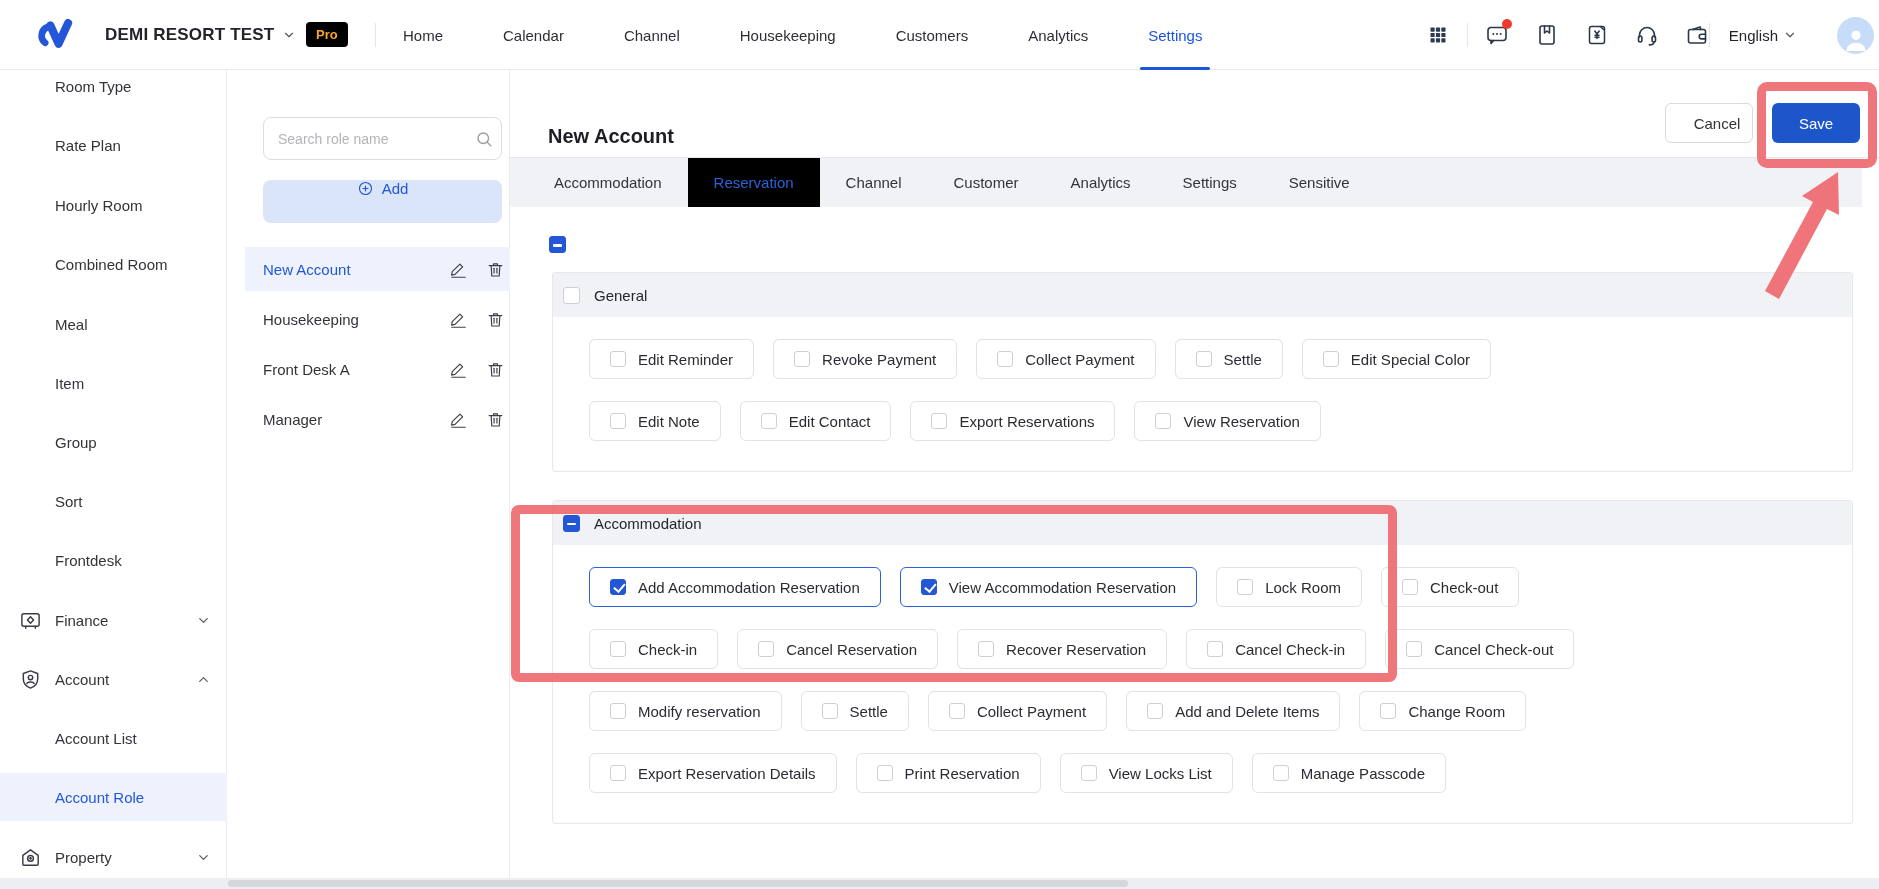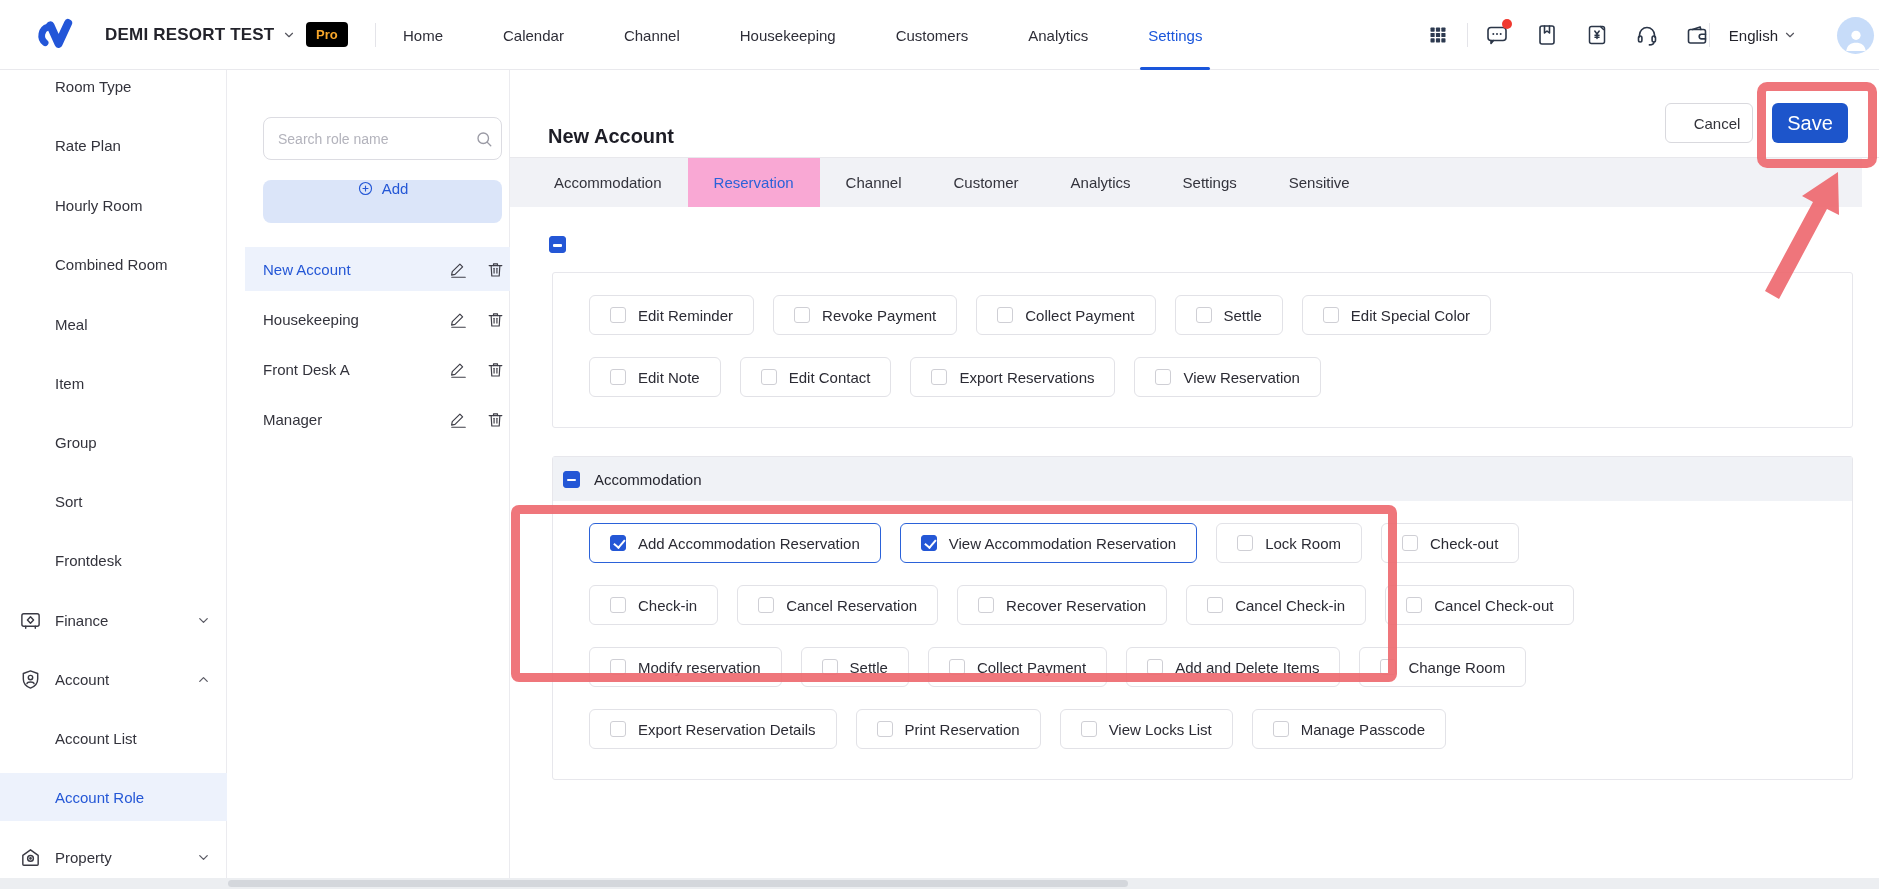--- a/index.html
+++ b/index.html
@@ -56,26 +56,26 @@
   .role-row.selected .r-name { color:#2457d6; }
   .r-act { position:absolute; width:19px; height:19px; color:#3f3f48; cursor:pointer; }
   .r-edit { right:42px; } .r-del { right:5px; }
   .r-act svg { width:100%; height:100%; }
 
   
   #main { position:absolute; left:510px; top:70px; width:1369px; height:808px; background:#fff; }
   #page-title { position:absolute; left:38px; top:55px; font-size:20px; font-weight:700; color:#1d1d26; }
   #cancel-btn { position:absolute; left:1155px; top:33px; width:88px; height:40px; background:#fff; border:1px solid #d9d9de;
                 border-radius:6px; font-size:15px; color:#33333a; cursor:pointer; font-family:"Liberation Sans",sans-serif;padding-left:16px; }
-  #save-btn { position:absolute; left:1262px; top:33px; width:76px; height:40px; background:#1d55cb; border:none;
-              border-radius:6px; font-size:20px; color:#fff; cursor:pointer; font-family:"Liberation Sans",sans-serif; }
+  #save-btn { position:absolute; left:1262px; top:33px; width:88px; height:40px; background:#1d55cb; border:none;
+              border-radius:6px; font-size:15px; color:#fff; cursor:pointer; font-family:"Liberation Sans",sans-serif; }
   #head-divider { position:absolute; left:0; top:87px; width:1369px; height:1px; background:#e8e8ec; }
   #tabbar { position:absolute; left:0; top:88px; width:1352px; height:49px; background:#f1f2f6; display:flex; padding-left:18px; }
   .tab { height:49px; display:flex; align-items:center; padding:0 26px; font-size:15px; color:#33333c; cursor:pointer; white-space:nowrap; }
-  .tab.active { background:#f9a8d4; color:#2b62d9; }
+  .tab.active { background:#000000; color:#2b62d9; }
 
   
   .cb { width:17px; height:17px; border:1px solid #cfcfd5; border-radius:3px; background:#fff; flex:none; position:relative; display:inline-block; cursor:pointer; }
   .cb.checked, .cb.indeterminate { background:#2457d6; border-color:#2457d6; }
   .cb.checked::after { content:""; position:absolute; left:5px; top:1px; width:4.5px; height:9px;
                        border:solid #fff; border-width:0 2px 2px 0; transform:rotate(40deg); }
   .cb.indeterminate::after { content:""; position:absolute; left:3px; top:7px; width:9px; height:2.5px; background:#fff; border-radius:1px; }
 
   #select-all { position:absolute; left:39px; top:166px; }
 
@@ -343,20 +343,24 @@
         <div class="tab active">Reservation</div>
         <div class="tab">Channel</div>
         <div class="tab">Customer</div>
         <div class="tab">Analytics</div>
         <div class="tab">Settings</div>
         <div class="tab">Sensitive</div>
       </div>
     <span id="select-all" class="cb indeterminate"></span>
     <div id="sections">
         <div class="sec-box">
+          <div class="sec-head">
+            <span class="cb unchecked"></span>
+            <span>General</span>
+          </div>
           <div class="sec-body">
             <div class="chip-row">
               <div class="chip">
                 <span class="cb unchecked"></span>
                 <span>Edit Reminder</span>
               </div>
               <div class="chip">
                 <span class="cb unchecked"></span>
                 <span>Revoke Payment</span>
               </div>

